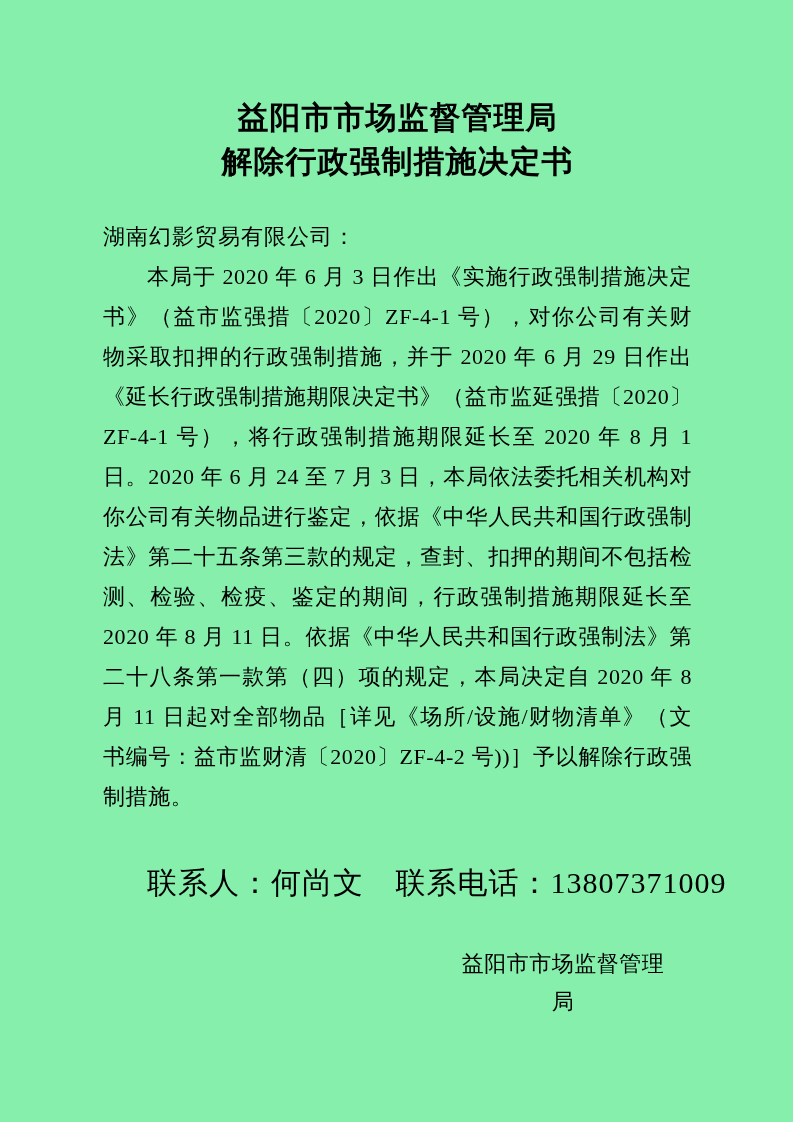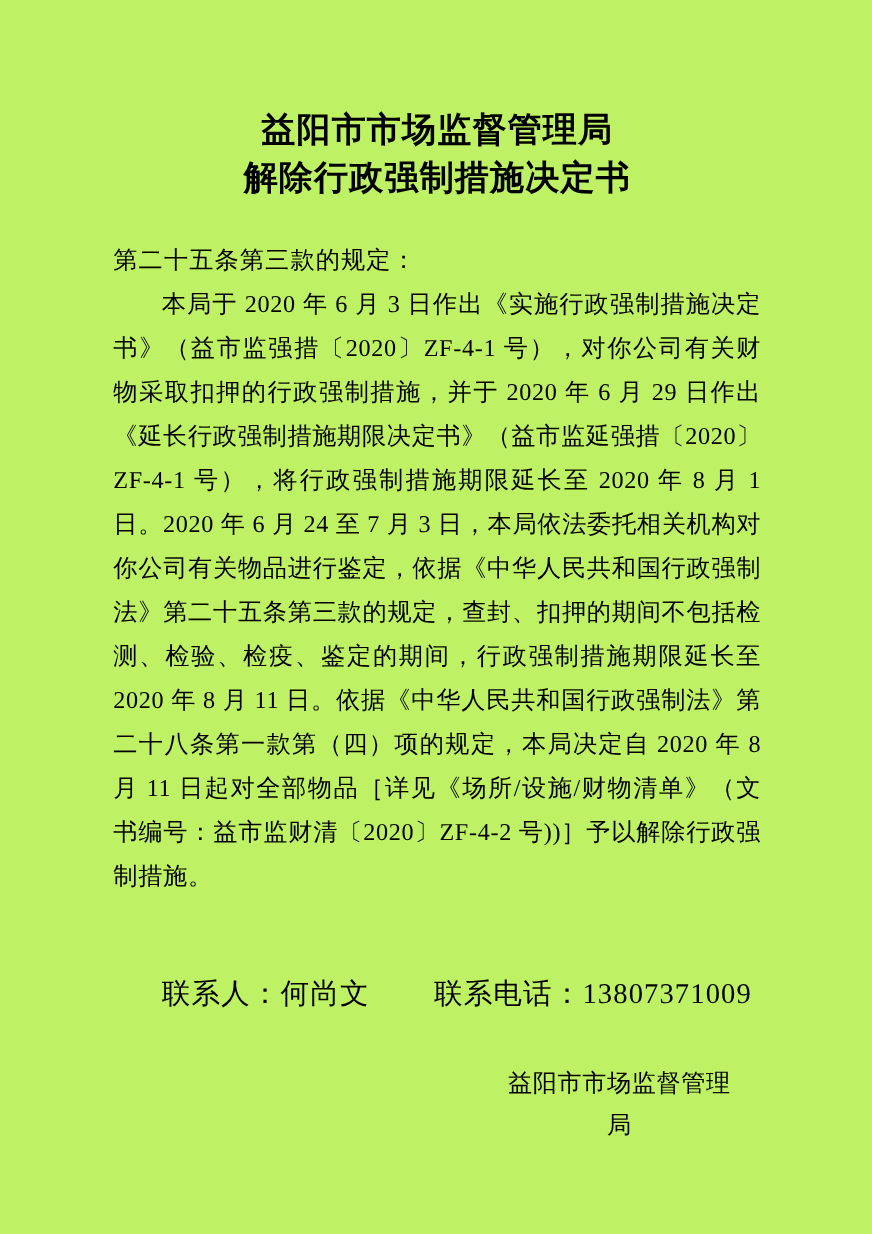--- a/index.html
+++ b/index.html
@@ -12,21 +12,21 @@
     height: 1122px;
     font-family: "Liberation Serif", "DejaVu Serif", serif;
     color: #000000;
     overflow: hidden;
   }
   .page {
     box-sizing: border-box;
     width: 793px;
     height: 1122px;
     padding: 96px 101px 0 103px;
-    background: #bef264;
+    background: #86efac;
   }
   .doc-title {
     text-align: center;
     font-family: "Liberation Sans", "DejaVu Sans", sans-serif;
     font-weight: bold;
     font-size: 31px;
     line-height: 44px;
     letter-spacing: 1px;
   }
   .doc-number {
@@ -44,23 +44,23 @@
   }
   .body-paragraph {
     margin: 0;
     font-size: 22px;
     line-height: 40px;
     text-indent: 2em;
     text-align: justify;
     letter-spacing: 0.6px;
   }
   .contact-line {
-    margin-top: 67px;
+    margin-top: 46px;
     padding-left: 44px;
-    font-size: 26px;
+    font-size: 30px;
     line-height: 40px;
     letter-spacing: 1px;
     white-space: nowrap;
   }
   .contact-person {
     display: inline-block;
     width: 240px;
   }
   .signature-block {
     margin-top: 42px;
@@ -77,21 +77,21 @@
 <body>
 
 <div class="page">
 
   <div class="doc-title">
     <div>益阳市市场监督管理局</div>
     <div>解除行政强制措施决定书</div>
   </div>
 
 
-  <div class="addressee">第二十五条第三款的规定：</div>
+  <div class="addressee">湖南幻影贸易有限公司：</div>
 
   <p class="body-paragraph">本局于 2020 年 6 月 3 日作出《实施行政强制措施决定书》（益市监强措〔2020〕ZF-4-1 号），对你公司有关财物采取扣押的行政强制措施，并于 2020 年 6 月 29 日作出《延长行政强制措施期限决定书》（益市监延强措〔2020〕ZF-4-1 号），将行政强制措施期限延长至 2020 年 8 月 1 日。2020 年 6 月 24 至 7 月 3 日，本局依法委托相关机构对你公司有关物品进行鉴定，依据《中华人民共和国行政强制法》第二十五条第三款的规定，查封、扣押的期间不包括检测、检验、检疫、鉴定的期间，行政强制措施期限延长至 2020 年 8 月 11 日。依据《中华人民共和国行政强制法》第二十八条第一款第（四）项的规定，本局决定自 2020 年 8 月 11 日起对全部物品［详见《场所/设施/财物清单》（文书编号：益市监财清〔2020〕ZF-4-2 号))］予以解除行政强制措施。</p>
 
   <div class="contact-line">
     <span class="contact-person">联系人：何尚文</span>
     <span class="contact-phone">联系电话：13807371009</span>
   </div>
 
   <div class="signature-block">
     <div>益阳市市场监督管理局</div>

